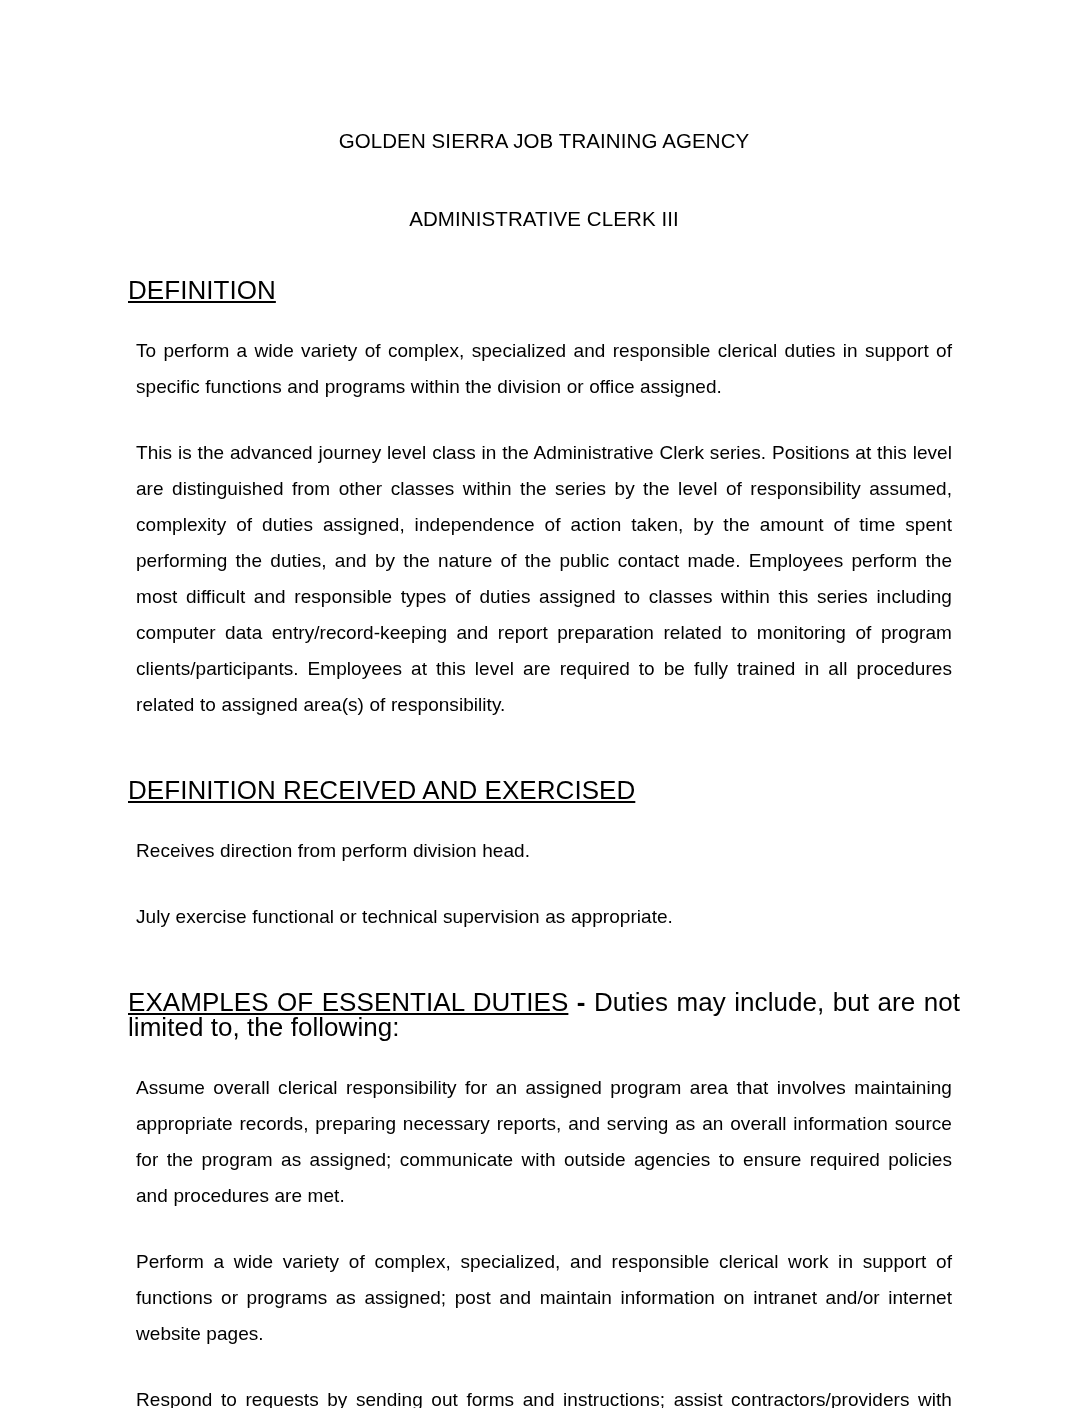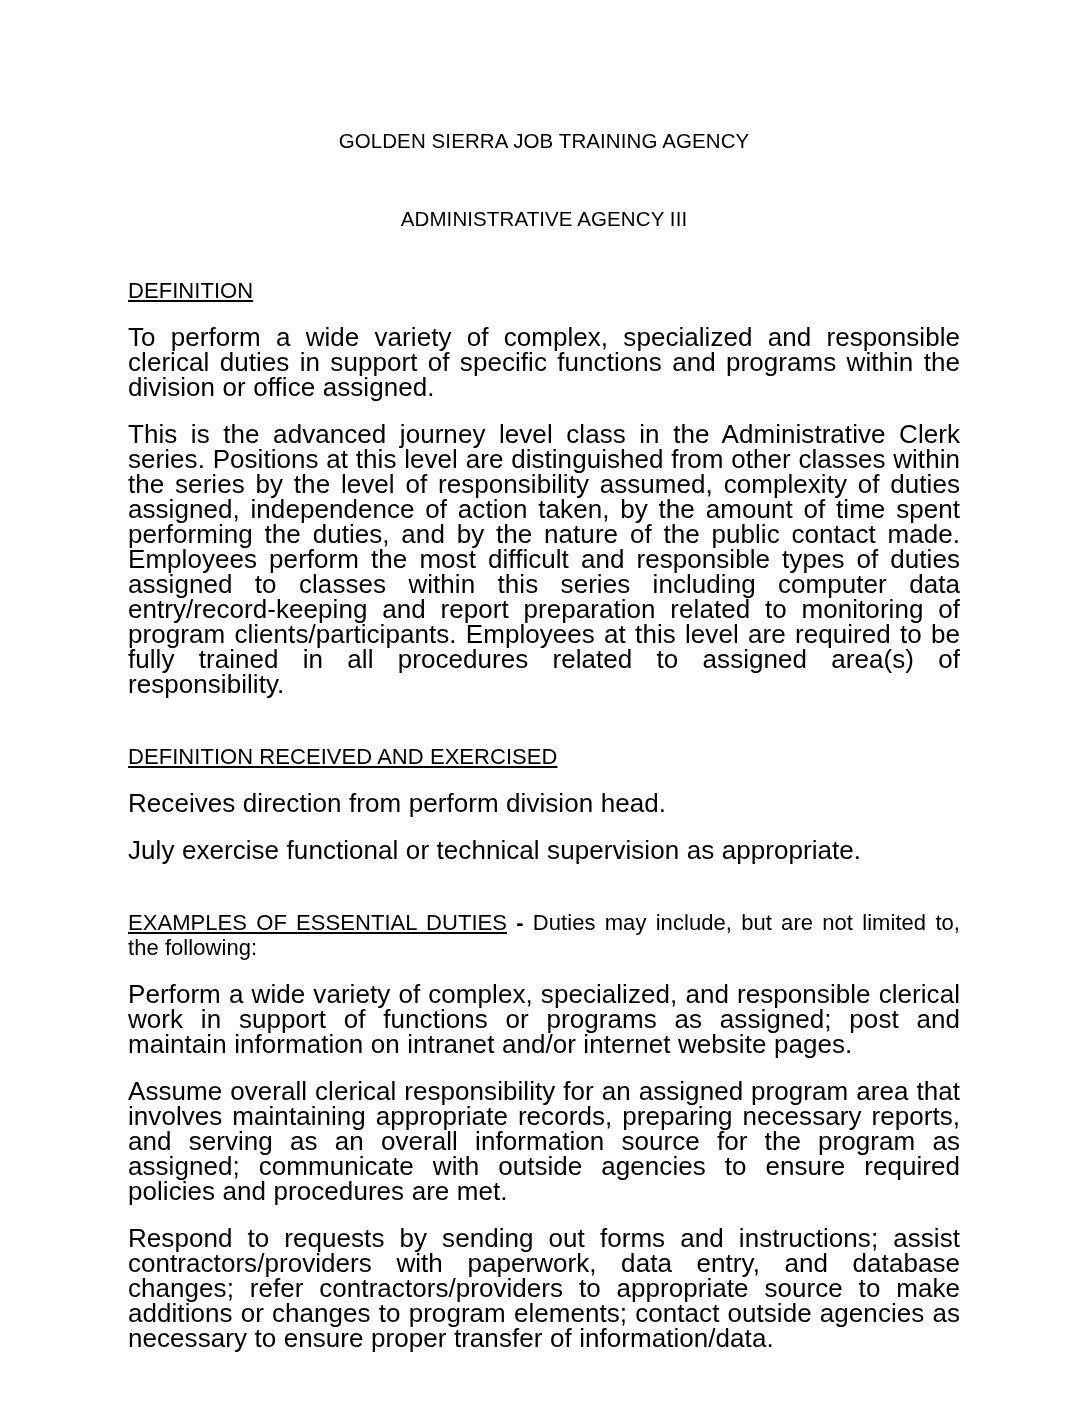--- a/index.html
+++ b/index.html
@@ -34,21 +34,21 @@
     letter-spacing: 0.1px;
     margin: 0;
   }
   .title-agency {
     padding-top: 128px;
   }
   .title-position {
     padding-top: 53px;
   }
   .section-heading {
-    font-size: 22px;
+    font-size: 26px;
     line-height: 25px;
     margin: 0;
     padding-top: 47px;
     text-align: left;
     letter-spacing: 0.05px;
   }
   .section-heading .u {
     text-decoration: underline;
     text-underline-offset: 2px;
   }
@@ -56,23 +56,23 @@
     text-align: justify;
     text-justify: inter-word;
   }
   .section-heading .dash {
     font-weight: bold;
   }
   .section-heading .tail {
     font-weight: normal;
   }
   p.body-text {
-    font-size: 26px;
-    line-height: 25px;
-    margin: 0;
+    font-size: 19px;
+    line-height: 36px;
+    margin: 8px;
     padding-top: 22px;
     text-align: justify;
     text-justify: inter-word;
     letter-spacing: 0.05px;
     word-spacing: 0.2px;
   }
   p.body-text.after-heading {
     padding-top: 22px;
   }
   p.body-text.para-gap {
@@ -80,37 +80,37 @@
   }
 </style>
 </head>
 <body>
 
 <div class="page">
   <div class="content">
 
     <div class="doc-title title-agency">GOLDEN SIERRA JOB TRAINING AGENCY</div>
 
-    <div class="doc-title title-position">ADMINISTRATIVE AGENCY III</div>
+    <div class="doc-title title-position">ADMINISTRATIVE CLERK III</div>
 
     <div class="section-heading">
       <span class="u">DEFINITION</span>
     </div>
     <p class="body-text after-heading">To perform a wide variety of complex, specialized and responsible clerical duties in support of specific functions and programs within the division or office assigned.</p>
 
     <p class="body-text after-heading">This is the advanced journey level class in the Administrative Clerk series.  Positions at this level are distinguished from other classes within the series by the level of responsibility assumed, complexity of duties assigned, independence of action taken, by the amount of time spent performing the duties, and by the nature of the public contact made.  Employees perform the most difficult and responsible types of duties assigned to classes within this series including computer data entry/record-keeping and report preparation related to monitoring of program clients/participants.  Employees at this level are required to be fully trained in all procedures related to assigned area(s) of responsibility.</p>
 
     <div class="section-heading">
       <span class="u">DEFINITION RECEIVED AND EXERCISED</span>
     </div>
     <p class="body-text after-heading">Receives direction from perform division head.</p>
     <p class="body-text para-gap">July exercise functional or technical supervision as appropriate.</p>
 
     <div class="section-heading inline-head">
       <span class="u">EXAMPLES OF ESSENTIAL DUTIES</span><span class="dash">&nbsp;</span><span class="dash">-</span><span class="tail"> Duties may include, but are not limited to, the following:</span>
     </div>
 
+    <p class="body-text para-gap">Assume overall clerical responsibility for an assigned program area that involves maintaining appropriate records, preparing necessary reports, and serving as an overall information source for the program as assigned; communicate with outside agencies to ensure required policies and procedures are met.</p>
     <p class="body-text after-heading">Perform a wide variety of complex, specialized, and responsible clerical work in support of functions or programs as assigned; post and maintain information on intranet and/or internet website pages.</p>
-    <p class="body-text para-gap">Assume overall clerical responsibility for an assigned program area that involves maintaining appropriate records, preparing necessary reports, and serving as an overall information source for the program as assigned; communicate with outside agencies to ensure required policies and procedures are met.</p>
     <p class="body-text para-gap">Respond to requests by sending out forms and instructions; assist contractors/providers with paperwork, data entry, and database changes; refer contractors/providers to appropriate source to make additions or changes to program elements; contact outside agencies as necessary to ensure proper transfer of information/data.</p>
 
   </div>
 </div>
 
 </body></html>

